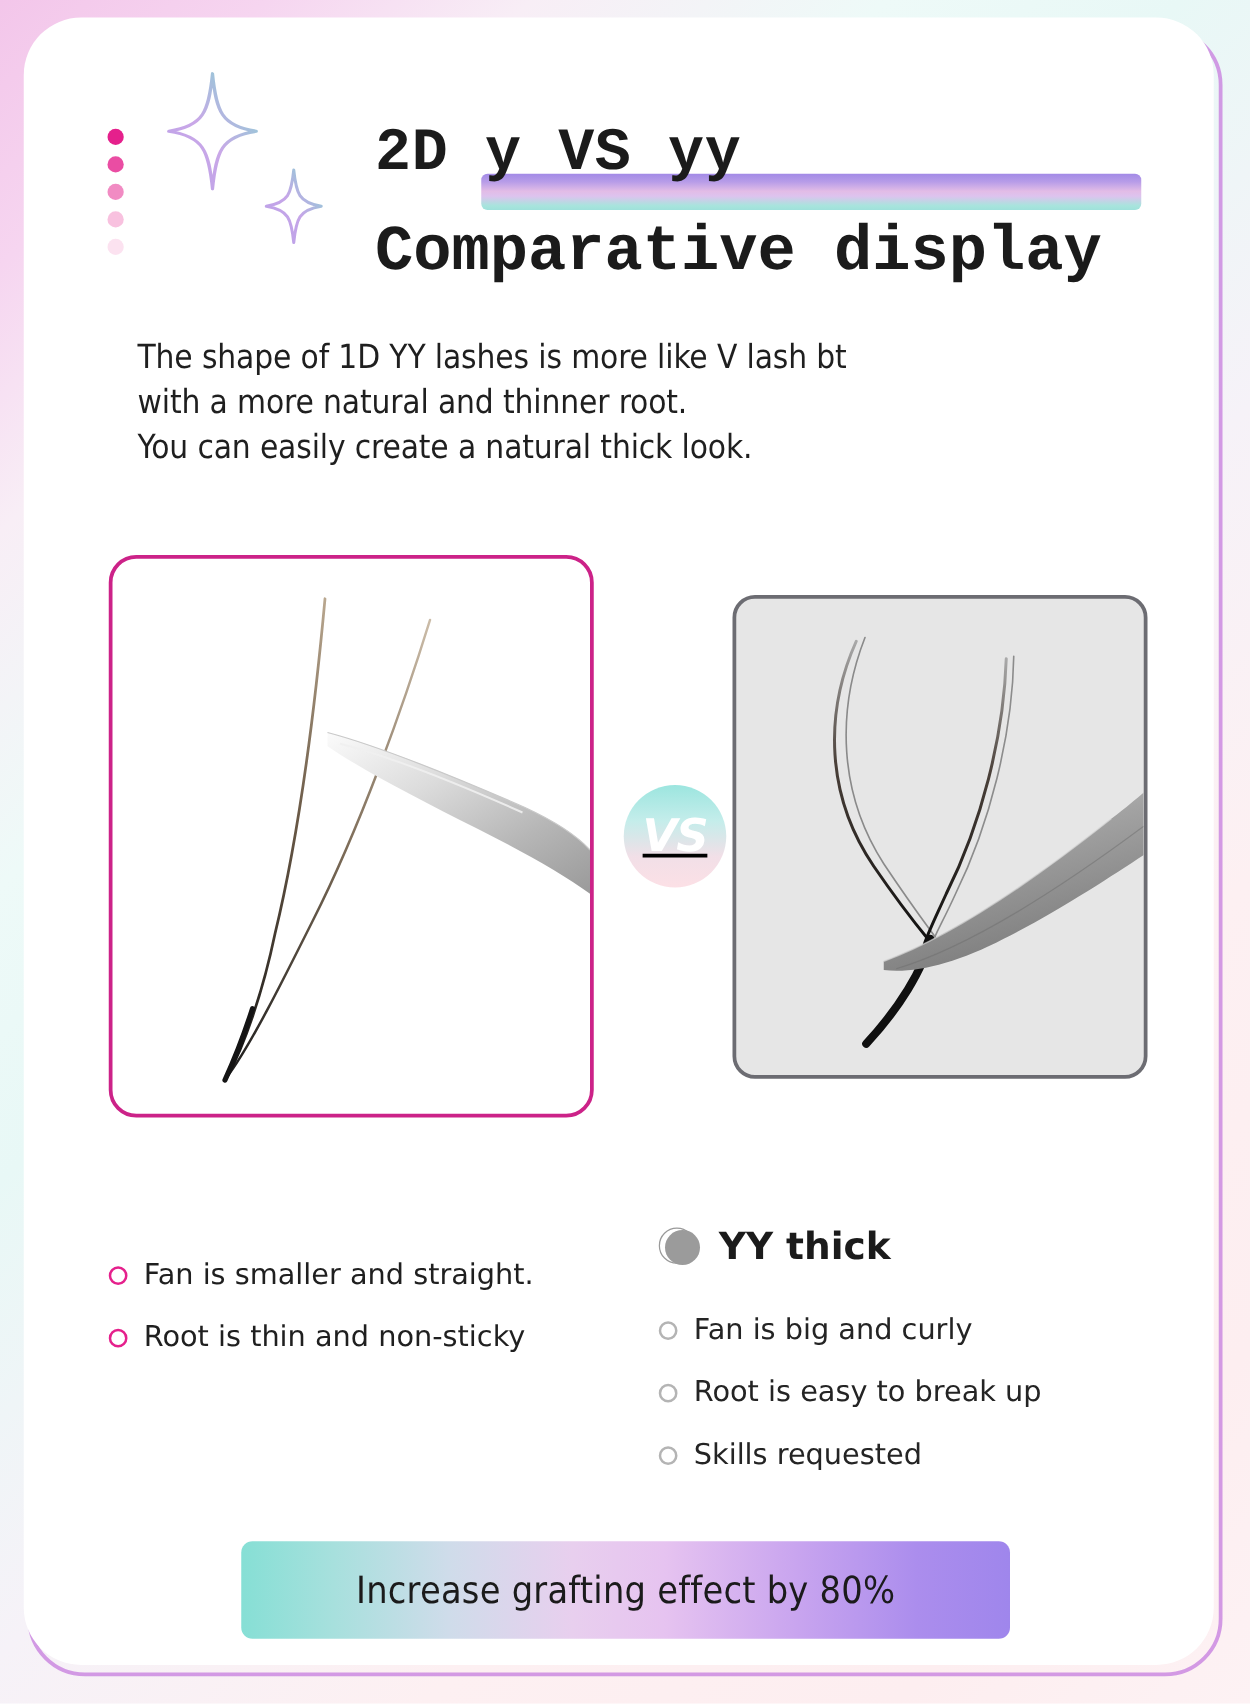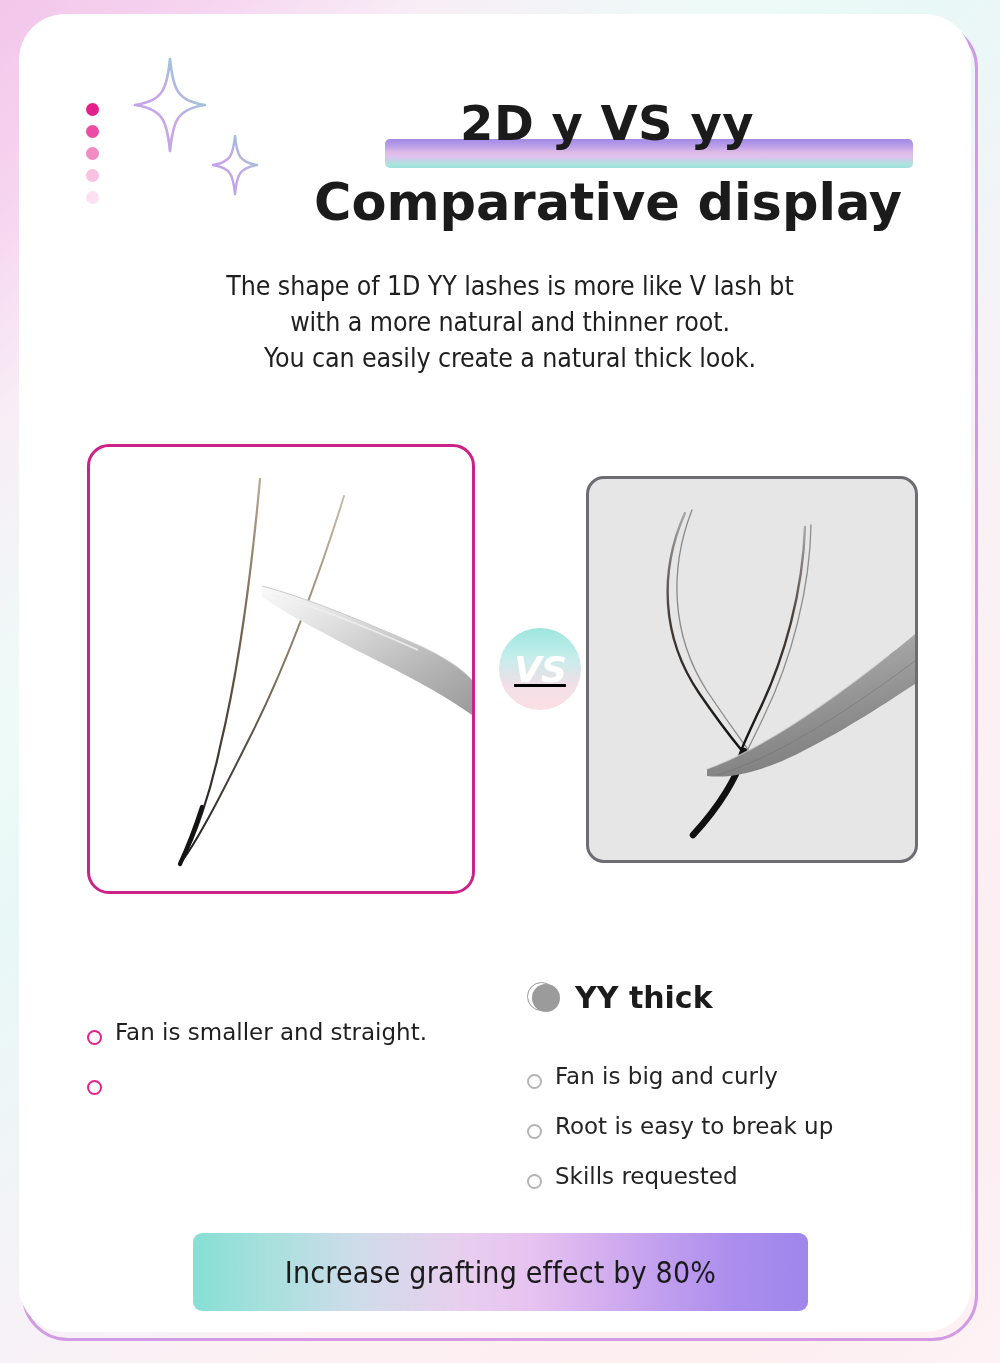--- a/index.html
+++ b/index.html
@@ -82,21 +82,22 @@
     height: 160px;
   }
   .sparkle-group svg { display: block; }
 
   
   .title-block {
     position: absolute;
     left: 300px;
     top: 94px;
     width: 620px;
-    text-align: center;
+    text-align: left;
+    font-family: Liberation Mono, monospace;
   }
   .title-bar {
     position: absolute;
     left: 85px;
     top: 45px;
     width: 528px;
     height: 29px;
     border-radius: 5px;
     background: linear-gradient(180deg,
       #a28ae6 0%,
@@ -126,21 +127,21 @@
     padding-right: 4px;
     margin-top: 20px;
   }
 
   
   .description {
     position: absolute;
     left: 110px;
     top: 268px;
     width: 800px;
-    text-align: center;
+    text-align: left;
     font-size: 26.5px;
     line-height: 36px;
     color: #1f1f1f;
     font-family: "DejaVu Sans Condensed", "Liberation Sans Narrow", "Liberation Sans", sans-serif;
     letter-spacing: -0.1px;
   }
   .description div { white-space: nowrap; }
 
   
   .compare-area {
@@ -252,21 +253,21 @@
   .legend-title {
     font-size: 30px;
     font-weight: 700;
     color: #1b1b1b;
     white-space: nowrap;
   }
 
   .legend-list { margin-top: 20px; }
   .legend-item {
     display: flex;
-    align-items: flex-end;
+    align-items: center;
     gap: 13px;
     height: 50px;
   }
   .bullet {
     width: 15px;
     height: 15px;
     border-radius: 50%;
     flex: 0 0 15px;
   }
   .bullet.pink { border: 2px solid #e5208c; }
@@ -428,20 +429,21 @@
   <div class="legend">
 
     <div class="legend-col left">
       <div class="legend-list">
         <div class="legend-item">
           <div class="bullet pink"></div>
           <div class="legend-text">Fan is smaller and straight.</div>
         </div>
         <div class="legend-item">
           <div class="bullet pink"></div>
+          <div class="legend-text">Root is thin and non-sticky</div>
         </div>
       </div>
     </div>
 
     <div class="legend-col right">
       <div class="legend-head">
         <div class="marker gray">
           <div class="ring"></div>
           <div class="fill"></div>
         </div>

